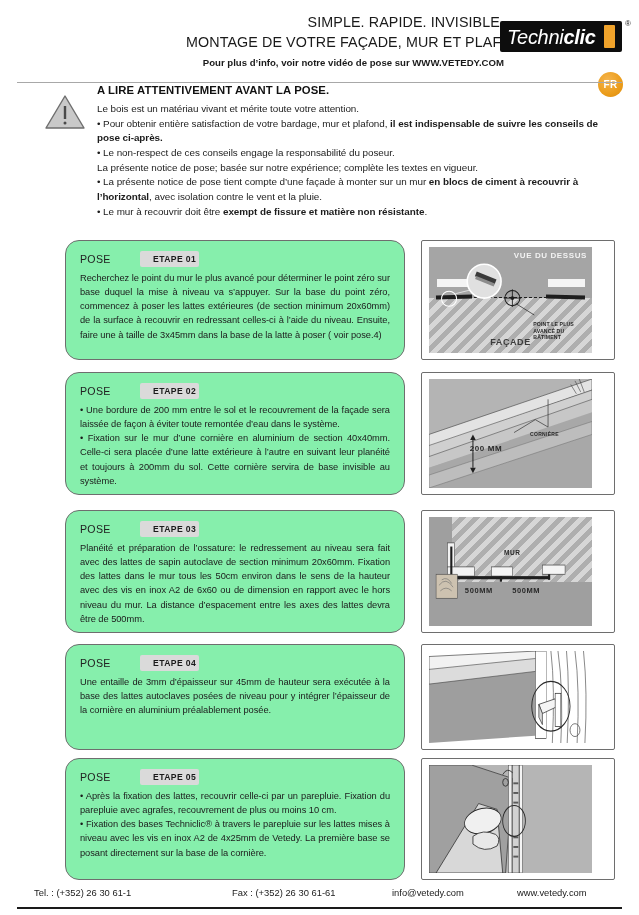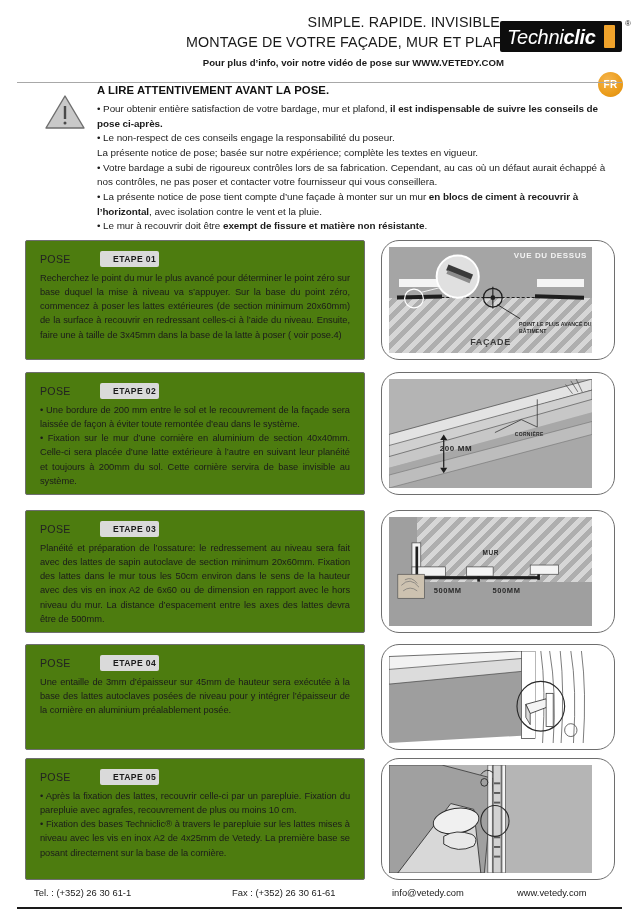--- a/index.html
+++ b/index.html
@@ -164,24 +164,25 @@
   
   .section {
     position: absolute;
     left: 25px;
     width: 590px;
     display: flex;
   }
   .card {
     width: 340px;
     border: 1.2px solid #6e6e6e;
-    border-radius: 2px;
-    background: #4d7c0f;
+    border-radius: 14px;
+    background: #86efac;
     padding: 9px 14px 10px 14px;
     position: relative;
+    margin-left: 40px;
   }
   .card-head {
     display: flex;
     align-items: center;
     margin-bottom: 4px;
     height: 17px;
   }
   .pose-label {
     font-size: 10.6px;
     color: #222;
@@ -203,21 +204,21 @@
     line-height: 1.52;
     text-align: justify;
     letter-spacing: -0.05px;
   }
 
   .figure {
     position: relative;
     margin-left: 16px;
     flex: 1;
     border: 1.2px solid #6e6e6e;
-    border-radius: 18px;
+    border-radius: 2px;
     background: #fff;
     overflow: hidden;
   }
   .fig-inner {
     position: absolute;
     left: 7px; top: 6px; right: 22px; bottom: 6px;
     background: #b9b9b9;
     overflow: hidden;
   }
   .fig-label {
@@ -286,24 +287,24 @@
 
   <div class="intro">
     <svg class="warn-icon" viewBox="0 0 42 38">
       <path d="M21 3 L40 35 L2 35 Z" fill="#c9c9c9" stroke="#6e6e6e" stroke-width="1.4" stroke-linejoin="round"></path>
       <rect x="19.8" y="13" width="2.4" height="13" fill="#4a4a4a"></rect>
       <circle cx="21" cy="30" r="1.5" fill="#4a4a4a"></circle>
     </svg>
     <div class="intro-body">
       <div class="intro-title">A LIRE ATTENTIVEMENT AVANT LA POSE.</div>
       <div class="intro-lines">
+          <div class="intro-line">Le bois est un matériau vivant et mérite toute votre attention.</div>
           <div class="intro-line">• Pour obtenir entière satisfaction de votre bardage, mur et plafond, <b>il est indispensable de suivre les conseils de pose ci-après.</b></div>
           <div class="intro-line">• Le non-respect de ces conseils engage la responsabilité du poseur.</div>
           <div class="intro-line">La présente notice de pose; basée sur notre expérience; complète les textes en vigueur.</div>
-          <div class="intro-line">• Votre bardage a subi de rigoureux contrôles lors de sa fabrication. Cependant, au cas où un défaut aurait échappé à nos contrôles, ne pas poser et contacter votre fournisseur qui vous conseillera.</div>
           <div class="intro-line">• La présente notice de pose tient compte d’une façade à monter sur un mur <b>en blocs de ciment à recouvrir à l’horizontal</b>, avec isolation contre le vent et la pluie.</div>
           <div class="intro-line">• Le mur à recouvrir doit être <b>exempt de fissure et matière non résistante</b>.</div>
         </div>
     </div>
   </div>
 
   <div class="section" style="top:240px; height:120px">
     <div class="card">
       <div class="card-head">
         <div class="pose-label">POSE</div>

